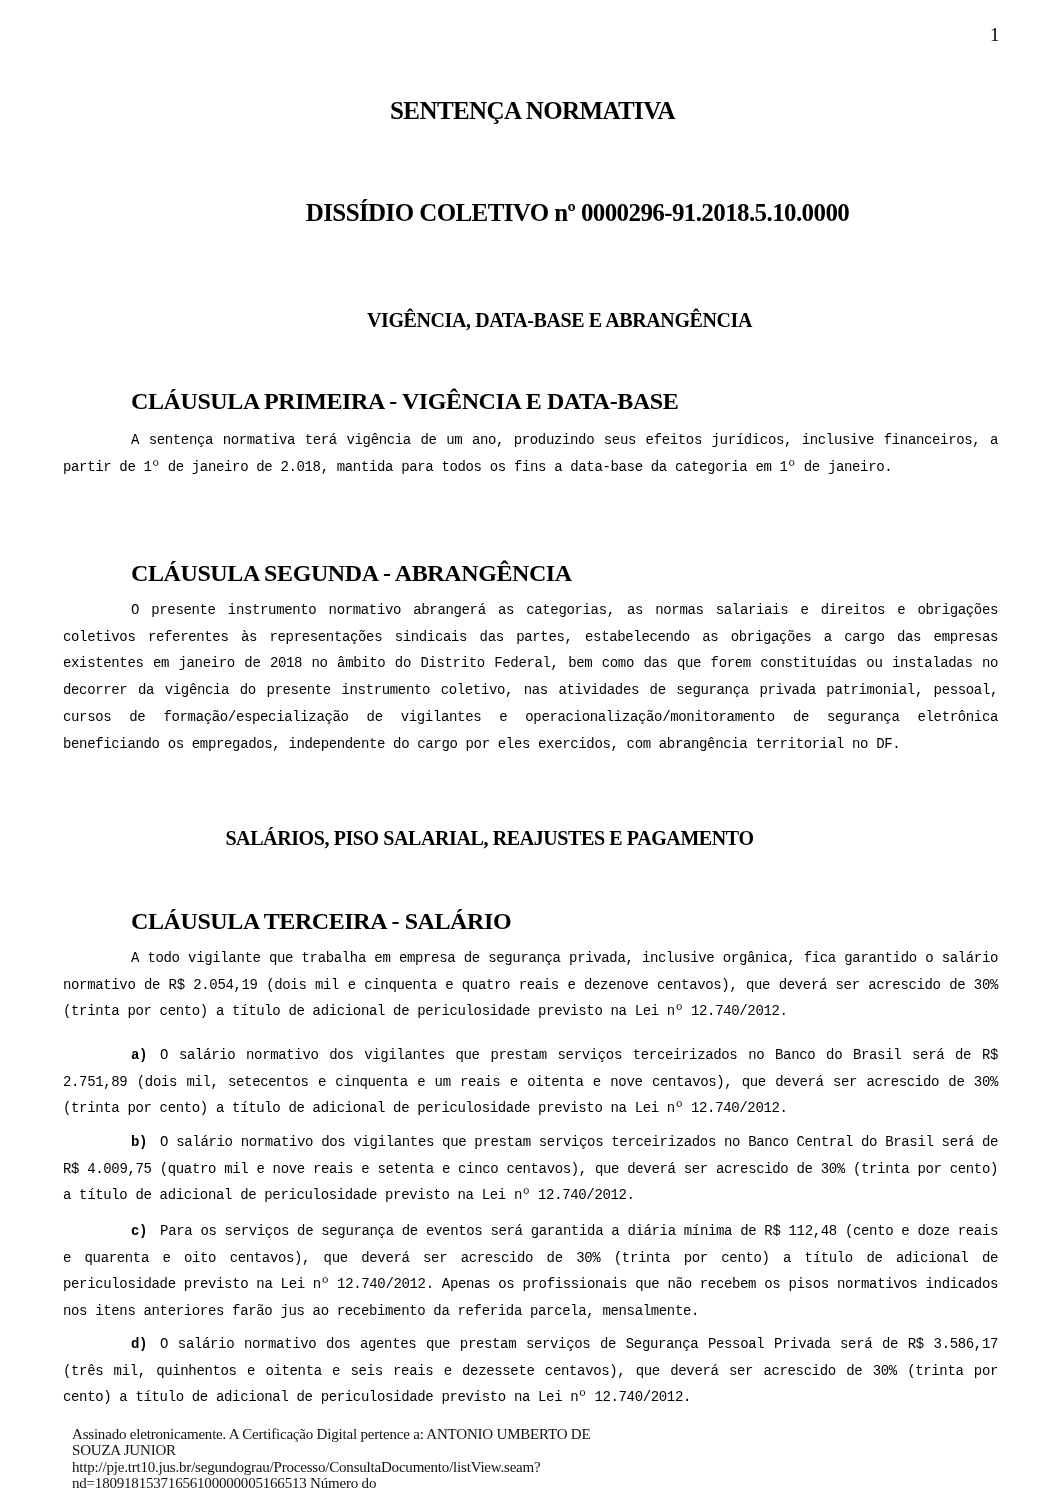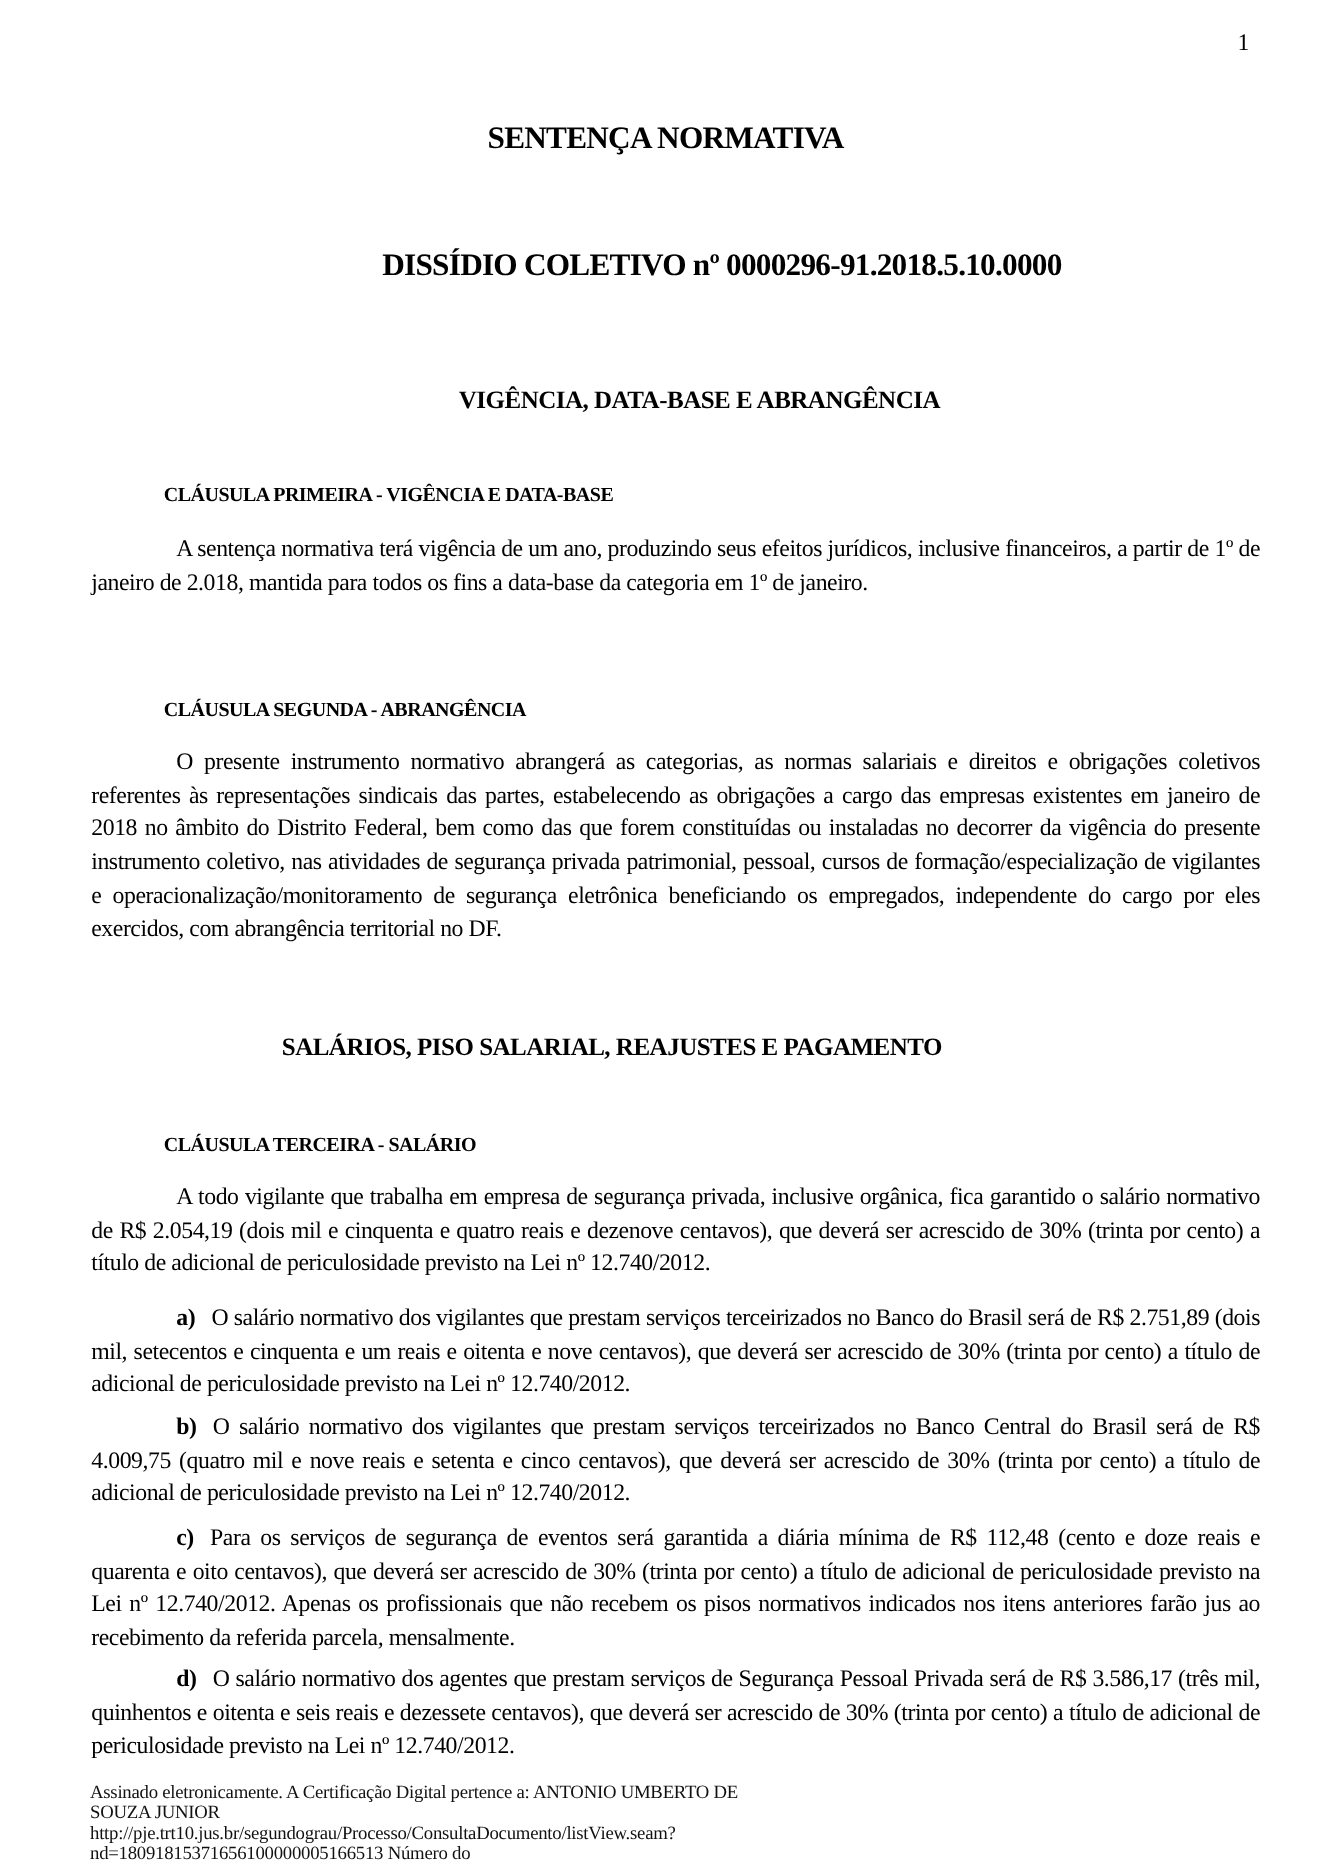--- a/index.html
+++ b/index.html
@@ -14,26 +14,26 @@
       font-weight: bold; font-size: 25px; letter-spacing: -0.6px;
     }
     .title.t1 { top: 97px; left: 3px; }
     .title.t2 { top: 199px; margin-left: 48px; }
     .section-heading {
       position: absolute; left: 0; width: 1059px; text-align: center;
       font-weight: bold; font-size: 20px; letter-spacing: -0.4px;
     }
     .clause-heading {
       position: absolute; left: 131px;
-      font-weight: bold; font-size: 16px; letter-spacing: -0.4px;
+      font-weight: bold; font-size: 24px; letter-spacing: -0.4px;
     }
     .para {
-      position: absolute; left: 73px; width: 935px;
-      font-size: 19px; line-height: 26.7px; text-align: justify;
-      letter-spacing: -0.35px; margin: 0;
+      position: absolute; left: 63px; width: 935px;
+      font-size: 14px; line-height: 26.7px; text-align: justify;
+      letter-spacing: -0.35px; margin: 0; font-family: Liberation Mono, monospace;
     }
     .para .indent { display: inline-block; width: 68px; }
     .item-label { font-weight: bold; }
     .item-gap { display: inline-block; width: 13px; }
     .footer {
       position: absolute; left: 72px; top: 1426px; width: 560px;
       font-size: 15px; line-height: 16.3px; color: #111;
       letter-spacing: -0.2px;
     }
   </style>

